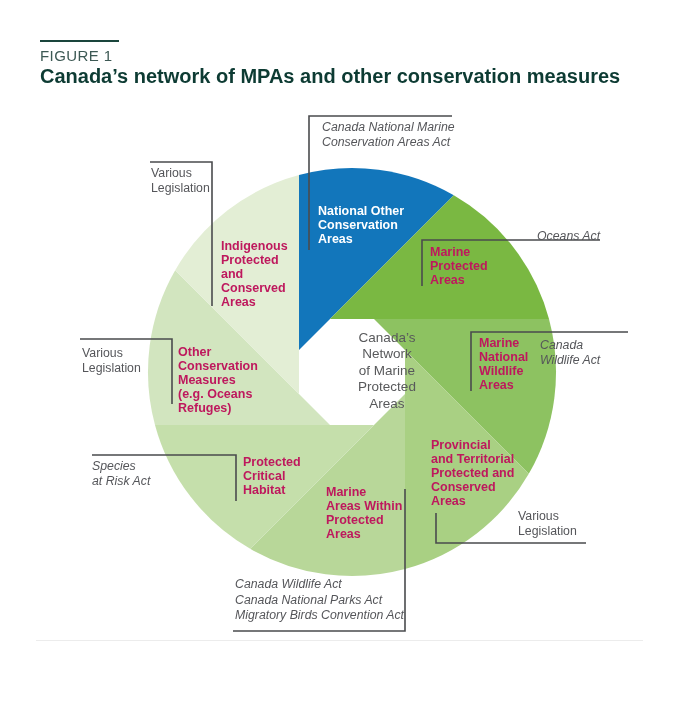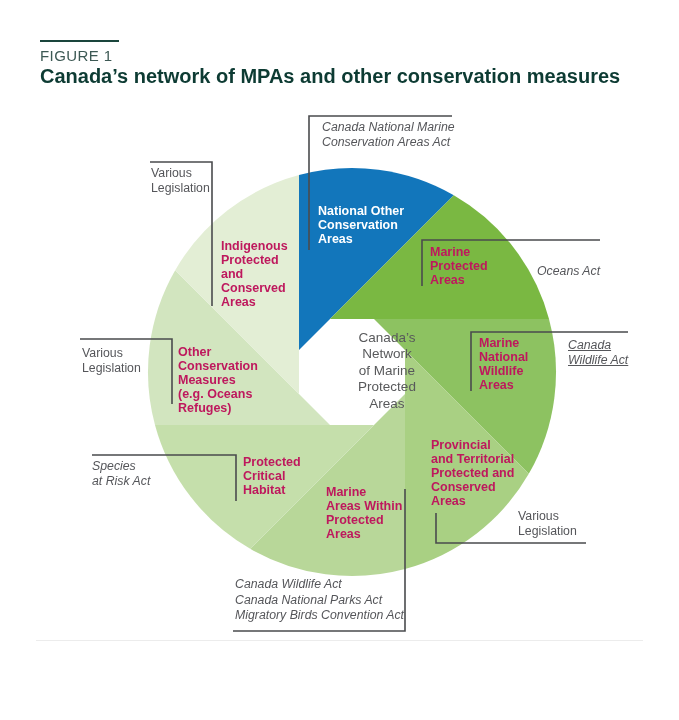--- a/index.html
+++ b/index.html
@@ -97,22 +97,22 @@
 (e.g. Oceans
 Refuges)</div>
   <div class="seg-label" style="left:221px;top:239px;">Indigenous
 Protected
 and
 Conserved
 Areas</div>
 
   <div class="leg-label italic" style="left:311px;top:120px;margin-left:11px;">Canada National Marine
 Conservation Areas Act</div>
-  <div class="leg-label italic" style="left:537px;top:264px;">Oceans Act</div>
-  <div class="leg-label italic" style="left:568px;top:338px;text-decoration:underline;">Canada
+  <div class="leg-label italic" style="left:537px;top:229px;">Oceans Act</div>
+  <div class="leg-label italic" style="left:540px;top:338px;">Canada
 Wildlife Act</div>
   <div class="leg-label" style="left:518px;top:509px;">Various
 Legislation</div>
   <div class="leg-label italic acts-multi" style="left:235px;top:577px;">Canada Wildlife Act
 Canada National Parks Act
 Migratory Birds Convention Act</div>
   <div class="leg-label italic" style="left:92px;top:459px;">Species
 at Risk Act</div>
   <div class="leg-label" style="left:82px;top:346px;">Various
 Legislation</div>

